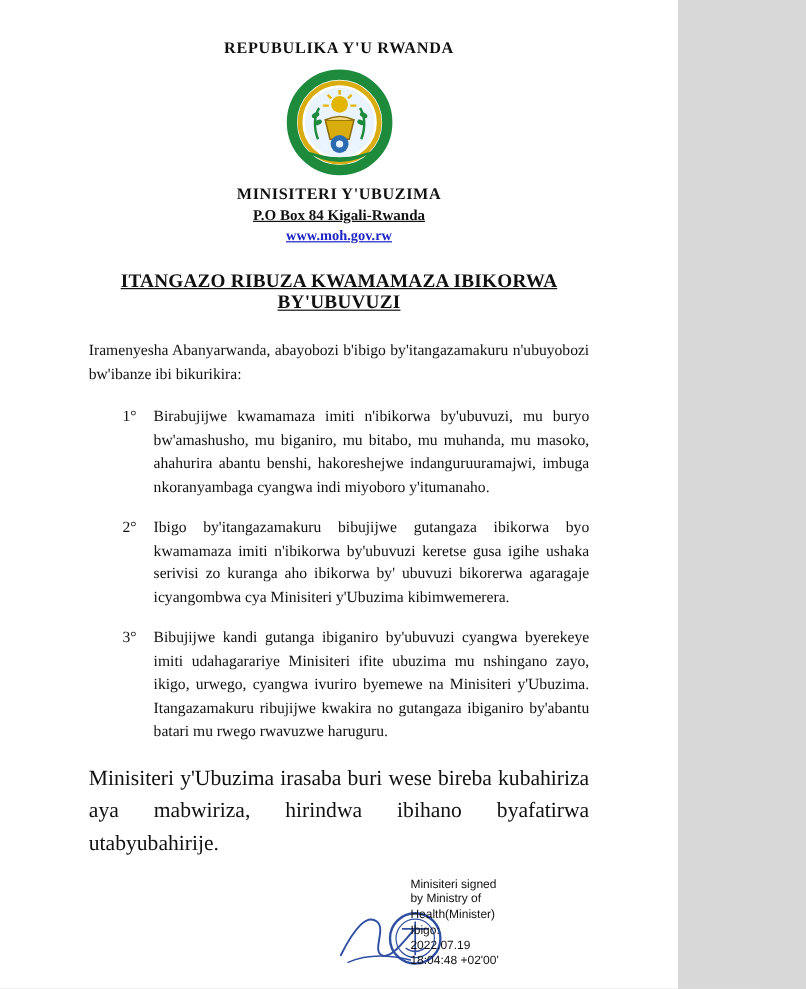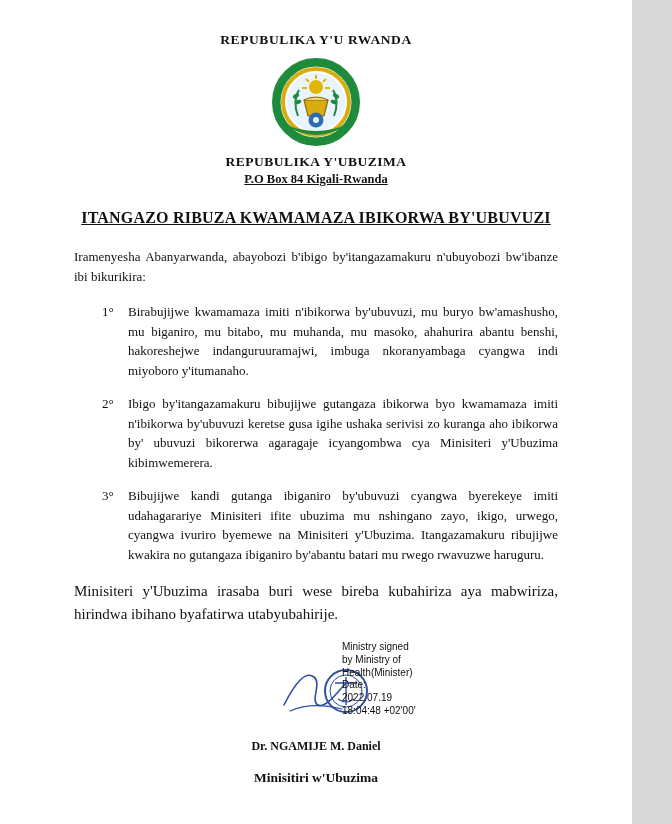--- a/index.html
+++ b/index.html
@@ -8,21 +8,21 @@
     background: #d8d8d8;
   }
   body {
     width: 672px;
     height: 824px;
     font-family: "Liberation Serif", serif;
     color: #111;
   }
   .page {
     position: relative;
-    width: 632px;
+    width: 565px;
     height: 824px;
     background: #ffffff;
     box-sizing: border-box;
     padding: 26px 74px 10px 74px;
     overflow: hidden;
   }
   .country-title {
     text-align: center;
     font-weight: bold;
     font-size: 13.5px;
@@ -83,21 +83,21 @@
     margin-bottom: 14px;
     padding-left: 26px;
   }
   ol.numbered li .marker {
     position: absolute;
     left: 0;
     top: 0;
     font-size: 13px;
   }
   .closing {
-    font-size: 15px;
+    font-size: 18px;
     line-height: 1.5;
     text-align: justify;
     margin: 16px 0 0 0;
   }
   .sig-block {
     position: relative;
     margin-top: 16px;
     height: 96px;
   }
   .sig-stamp {
@@ -170,22 +170,23 @@
         <ellipse cx="70" cy="48" rx="3.4" ry="2" transform="rotate(20 70 48)"></ellipse>
       </g>
 
       <circle cx="52" cy="66" r="7.5" fill="#2b6cb0"></circle>
       <circle cx="52" cy="66" r="3" fill="#eaf4ff"></circle>
 
       <path d="M20 70 Q52 92 84 70 Q52 84 20 70 Z" fill="#1d8a3c"></path>
     </svg>
   </div>
 
-  <div class="ministry">REPUBULIKA Y'UBUZIMA</div>
+  <div class="ministry">MINISITERI Y'UBUZIMA</div>
   <div class="pobox">P.O Box 84 Kigali-Rwanda</div>
+  <div class="website">www.moh.gov.rw</div>
 
   <div class="doc-title">ITANGAZO RIBUZA KWAMAMAZA IBIKORWA BY'UBUVUZI</div>
 
   <p class="body-par">Iramenyesha Abanyarwanda, abayobozi b'ibigo by'itangazamakuru n'ubuyobozi bw'ibanze ibi bikurikira:</p>
 
   <ol class="numbered">
     <li>
       <span class="marker">1°</span>
       <span>Birabujijwe kwamamaza imiti n'ibikorwa by'ubuvuzi, mu buryo bw'amashusho, mu biganiro, mu bitabo, mu muhanda, mu masoko, ahahurira abantu benshi, hakoreshejwe indanguruuramajwi, imbuga nkoranyambaga cyangwa indi miyoboro y'itumanaho.</span>
     </li>
@@ -206,24 +207,24 @@
 
       <path d="M4 58 C16 34 26 24 34 30 C42 36 30 54 38 58 C46 62 58 44 66 36" fill="none" stroke="#2f4fa3" stroke-width="1.6" stroke-linecap="round"></path>
       <path d="M10 64 C28 56 46 58 62 62" fill="none" stroke="#2f4fa3" stroke-width="1.2" stroke-linecap="round"></path>
 
       <circle cx="66" cy="44" r="21" fill="none" stroke="#2f4fa3" stroke-width="2"></circle>
       <circle cx="66" cy="44" r="16" fill="none" stroke="#2f4fa3" stroke-width="1"></circle>
       <path d="M66 30 L66 58 M55 36 L77 36" stroke="#2f4fa3" stroke-width="1.4"></path>
       <path d="M58 52 Q66 58 74 52" fill="none" stroke="#2f4fa3" stroke-width="1.2"></path>
     </svg>
     <div class="sig-text">
-      <div>Ministry signed</div>
+      <div>Minisiteri signed</div>
       <div>by Ministry of</div>
       <div>Health(Minister)</div>
-      <div>Date:</div>
+      <div>Ibigo:</div>
       <div>2022.07.19</div>
       <div>18:04:48 +02'00'</div>
     </div>
   </div>
 
   <div class="signer-name">Dr. NGAMIJE M. Daniel</div>
   <div class="signer-role">Minisitiri w'Ubuzima</div>
 
 </div>
 

